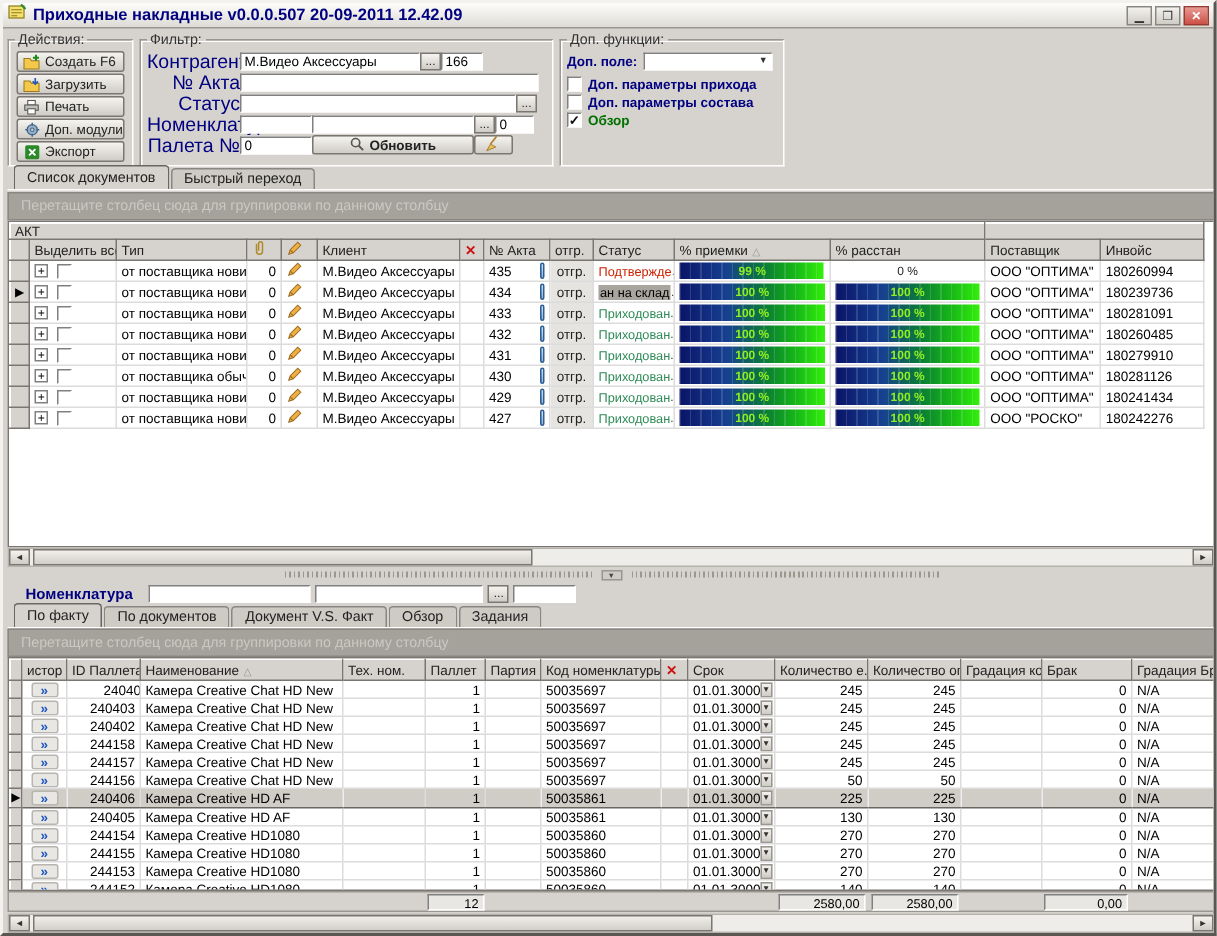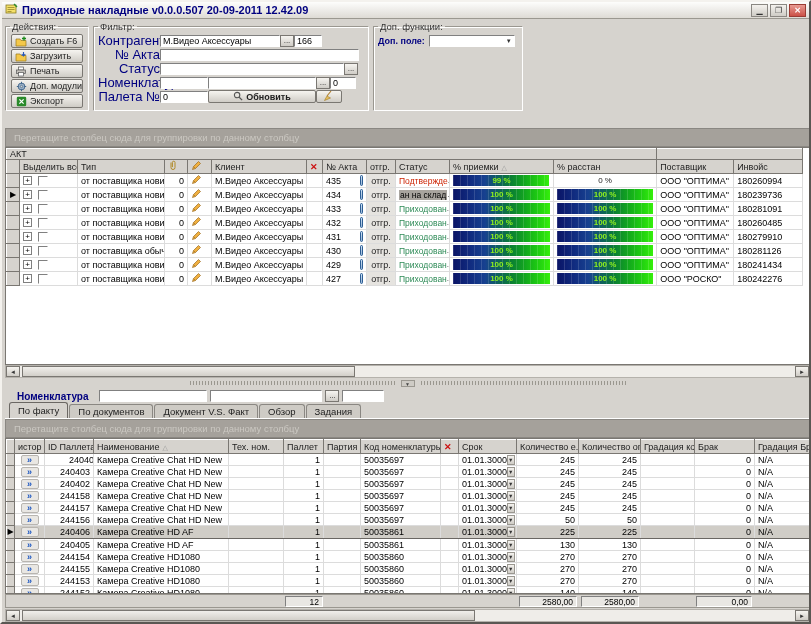--- a/index.html
+++ b/index.html
@@ -242,23 +242,41 @@
 
     <fieldset class="fs extra">
       <legend>Доп. функции:</legend>
       <div class="exrow">
         <span class="exlbl">Доп. поле:</span>
         <span class="datebox" style="width:86px">
           <span class="dtxt"></span>
           <span class="cmbarrow"></span>
         </span>
       </div>
+      <div id="extraChecks">
+          <div class="cbrow">
+            <span class="cbbox"></span>
+            <span class="cblbl">Доп. параметры прихода</span>
+          </div>
+          <div class="cbrow">
+            <span class="cbbox"></span>
+            <span class="cblbl">Доп. параметры состава</span>
+          </div>
+          <div class="cbrow">
+            <span class="cbbox on"></span>
+            <span class="cblbl grn">Обзор</span>
+          </div>
+        </div>
     </fieldset>
   </div>
 
+  <div class="tabstrip" style="top:109px" id="topTabs">
+      <span class="tab active">Список документов</span>
+      <span class="tab">Быстрый переход</span>
+    </div>
 
   <div class="groupbar" style="top:126px">Перетащите столбец сюда для группировки по данному столбцу</div>
 
   <div class="gridwrap" style="top:145px;height:218px">
     <table class="grid" id="actsTable" style="width:796px">
       <colgroup>
         <col style="width:13px">
           <col style="width:58px">
           <col style="width:87px">
           <col style="width:23px">

